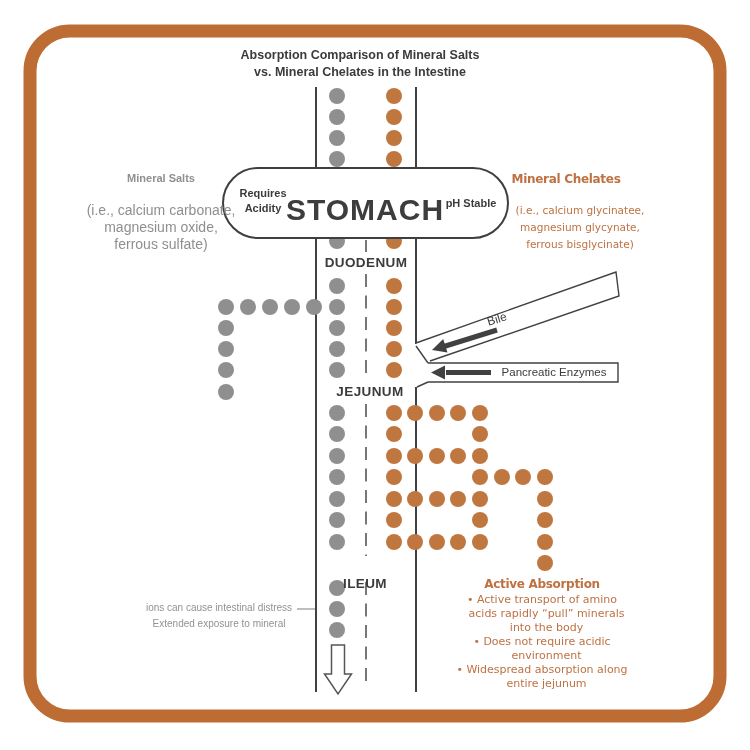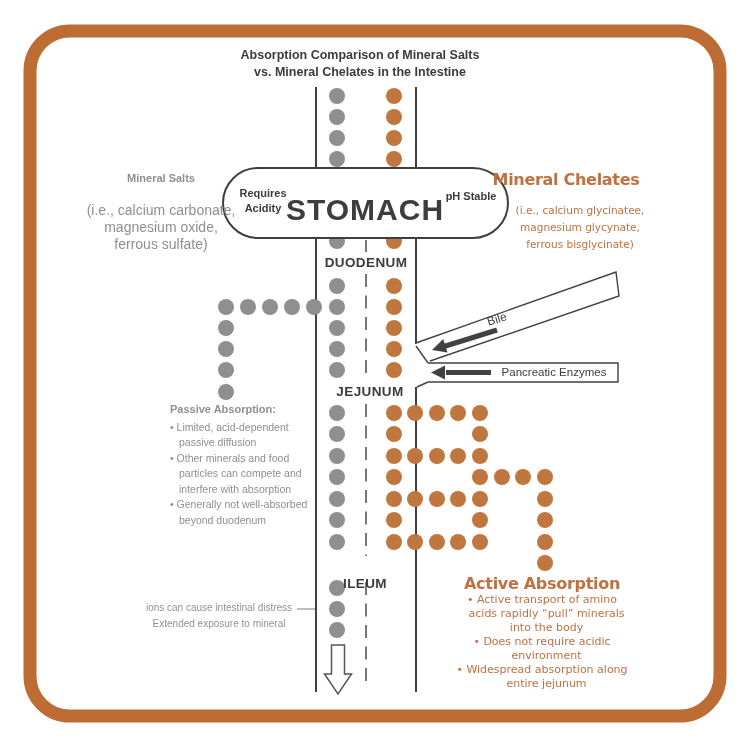--- a/index.html
+++ b/index.html
@@ -7,21 +7,21 @@
          font-family:"Liberation Sans",sans-serif;}
   .abs{position:absolute;}
   .ctr{transform:translate(-50%,-50%);}
   .gray{color:#8f8f8f;}
   .orange{color:#bf7142;font-family:"DejaVu Sans",sans-serif;}
   .title-line{font-weight:bold;font-size:12.5px;color:#3b3b3b;text-align:center;width:400px;}
   .organ-label{font-weight:bold;font-size:13.5px;letter-spacing:.4px;color:#3b3b3b;white-space:nowrap;}
   .stomach-label{font-weight:bold;font-size:30px;letter-spacing:1px;color:#3d3d3d;white-space:nowrap;}
   .side-note{font-weight:bold;font-size:11px;color:#3b3b3b;text-align:center;line-height:15px;white-space:nowrap;}
   .heading-gray{font-weight:bold;font-size:11px;color:#8f8f8f;white-space:nowrap;}
-  .heading-orange{font-weight:bold;font-size:16px;letter-spacing:-.3px;color:#bf7142;
+  .heading-orange{font-weight:bold;font-size:12px;letter-spacing:-.3px;color:#bf7142;
                   font-family:"DejaVu Sans",sans-serif;white-space:nowrap;}
   .paren{font-size:14px;line-height:17px;text-align:center;white-space:nowrap;}
   .paren.orange{font-size:10.5px;}
   .bullets{list-style:none;margin:2px 0 0 0;padding:0;}
   .bullets li{padding-left:9px;text-indent:-9px;}
   .bullets li::before{content:"• ";}
   .passive-block{width:152px;font-size:10.5px;line-height:15.5px;color:#8f8f8f;}
   .active-block{width:180px;font-size:11px;line-height:14px;color:#bf7142;
                 font-family:"DejaVu Sans",sans-serif;text-align:center;}
   .footnote{font-size:10px;line-height:16px;color:#929292;text-align:center;width:170px;}
@@ -158,21 +158,21 @@
   </svg>
 
   <div class="abs title-line" style="left:160px;top:48px;">Absorption Comparison of Mineral Salts</div>
   <div class="abs title-line" style="left:160px;top:65px;">vs. Mineral Chelates in the Intestine</div>
 
   <div class="abs ctr stomach-label" style="left:365px;top:210px;">STOMACH</div>
   <div class="abs ctr side-note" style="left:263px;top:201px;">
     <div>Requires</div>
     <div>Acidity</div>
   </div>
-  <div class="abs ctr side-note" style="left:471px;top:196px;">pH Stable</div>
+  <div class="abs ctr side-note" style="left:471px;top:203px;">pH Stable</div>
 
   <div class="abs ctr heading-gray" style="left:161px;top:178px;">Mineral Salts</div>
   <div class="abs paren gray" style="left:161px;top:202px;transform:translateX(-50%);">
     <div>(i.e., calcium carbonate,</div>
     <div>magnesium oxide,</div>
     <div>ferrous sulfate)</div>
   </div>
 
   <div class="abs ctr heading-orange" style="left:566px;top:179px;">Mineral Chelates</div>
   <div class="abs paren orange" style="left:580px;top:202px;transform:translateX(-50%);">
@@ -181,28 +181,20 @@
     <div>ferrous bisglycinate)</div>
   </div>
 
   <div class="abs ctr organ-label" style="left:366px;top:262px;">DUODENUM</div>
   <div class="abs ctr organ-label" style="left:370px;top:391px;">JEJUNUM</div>
   <div class="abs ctr organ-label" style="left:365px;top:583px;">ILEUM</div>
 
   <div class="abs duct-label" style="left:487px;top:312px;transform:rotate(-17deg);">Bile</div>
   <div class="abs ctr duct-label" style="left:554px;top:372px;font-size:11.5px;">Pancreatic Enzymes</div>
 
-  <div class="abs passive-block" style="left:170px;top:402px;">
-    <div class="heading-gray">Passive Absorption:</div>
-    <ul class="bullets">
-      <li>Limited, acid-dependent passive diffusion</li>
-      <li>Other minerals and food particles can compete and interfere with absorption</li>
-      <li>Generally not well-absorbed beyond duodenum</li>
-    </ul>
-  </div>
 
   <div class="abs active-block" style="left:452px;top:577px;">
     <div class="heading-orange">Active Absorption</div>
     <ul class="bullets">
       <li>Active transport of amino acids rapidly “pull” minerals into the body</li>
       <li>Does not require acidic environment</li>
       <li>Widespread absorption along entire jejunum</li>
     </ul>
   </div>
 

